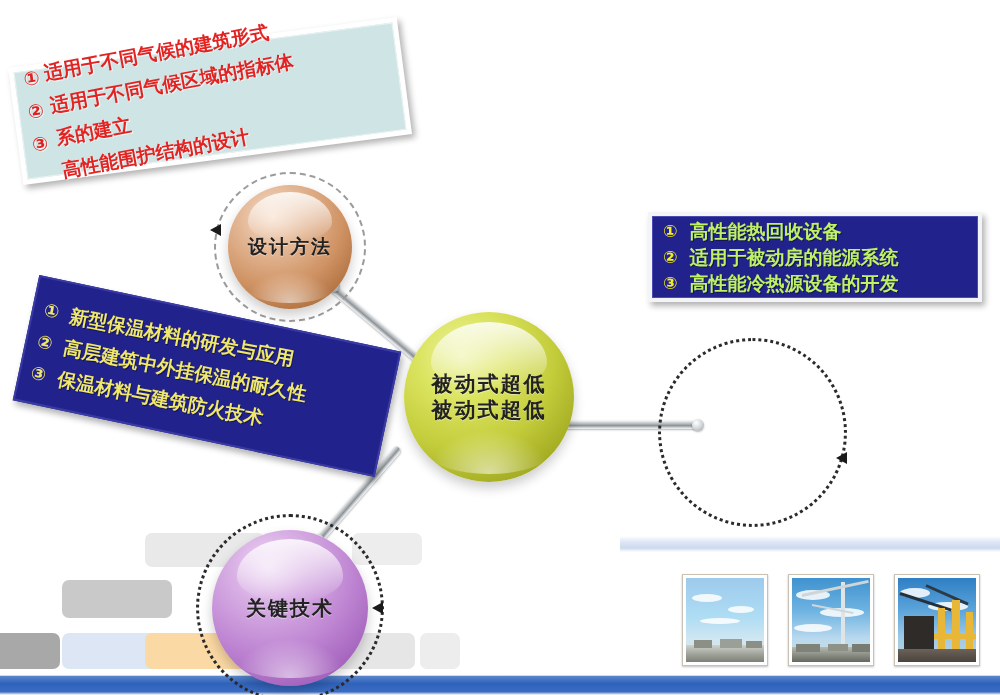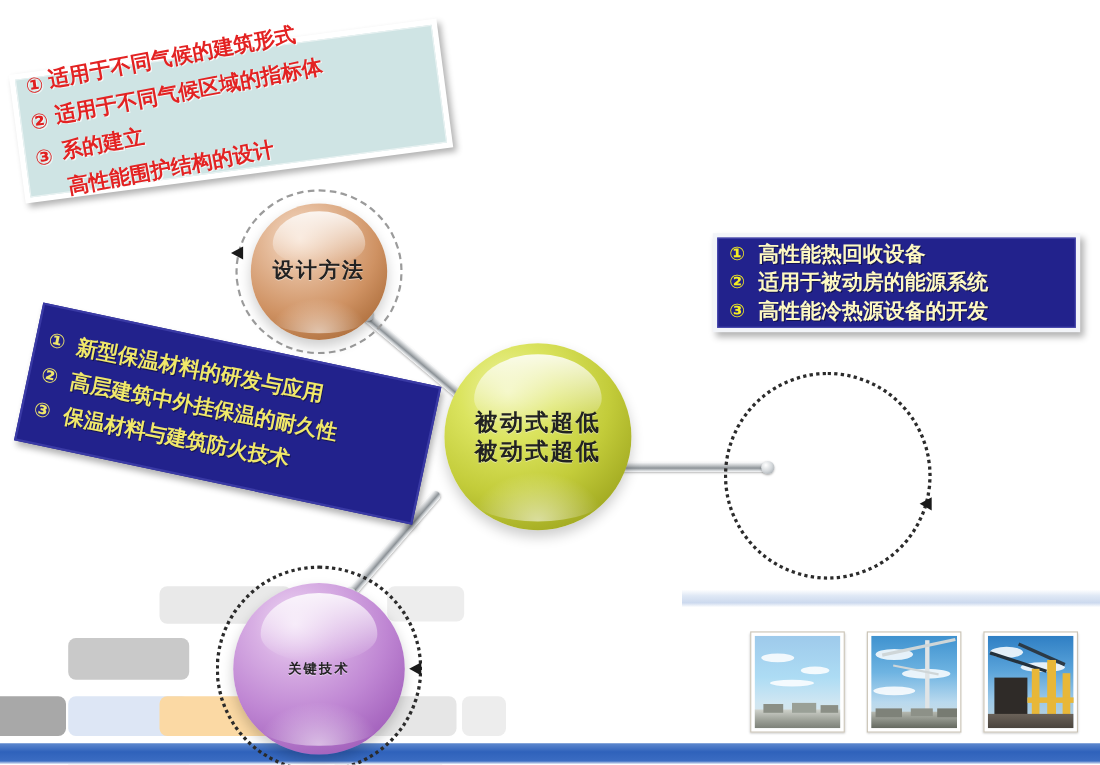--- a/index.html
+++ b/index.html
@@ -94,21 +94,21 @@
     font-size:19px;
   }
   #sphere-equipment{
     left:672px;top:352px;width:160px;height:160px;
     background:radial-gradient(circle at 36% 24%,#d9f3e4 0%,#83d2ae 24%,#3fae81 55%,#1d8c60 80%,#0d6e49 100%);
     font-size:20px;
   }
   #sphere-technology{
     left:212px;top:530px;width:156px;height:156px;
     background:radial-gradient(circle at 36% 24%,#f0dcf5 0%,#d8afe4 24%,#bf86d3 54%,#a463bd 80%,#8a4aa4 100%);
-    font-size:12px;
+    font-size:20px;
   }
 
   
   .ring{
     position:absolute;border-radius:50%;
     border:3px dotted #2b2b2b;
     box-sizing:border-box;
   }
   .ring.thin{border-width:2px;border-color:#555;}
   .arrowhead{position:absolute;width:0;height:0;}
@@ -154,21 +154,21 @@
     background:#f2f4f8;padding:4px;
   }
   #callout-equipment .frame{
     background:#22228c;border:1px solid #4a4ab0;padding:3px 10px;
   }
   #callout-equipment .num{
     color:#f5ee22;font-size:17px;line-height:26px;
   }
   #callout-equipment .nums{margin-right:12px;}
   #callout-equipment .txt{
-    color:#fef9c3;font-size:19px;line-height:26px;font-weight:800;
+    color:#bef264;font-size:19px;line-height:26px;font-weight:800;
     text-shadow:1px 1px 0 rgba(0,0,0,.45);
   }
 
   
   #callout-technology{
     left:22px;top:312px;width:370px;height:128px;
     transform:rotate(12deg);
     background:#22228c;border:2px solid #3a3aa5;padding:6px 10px;
   }
   #callout-technology .frame{padding:0;}

